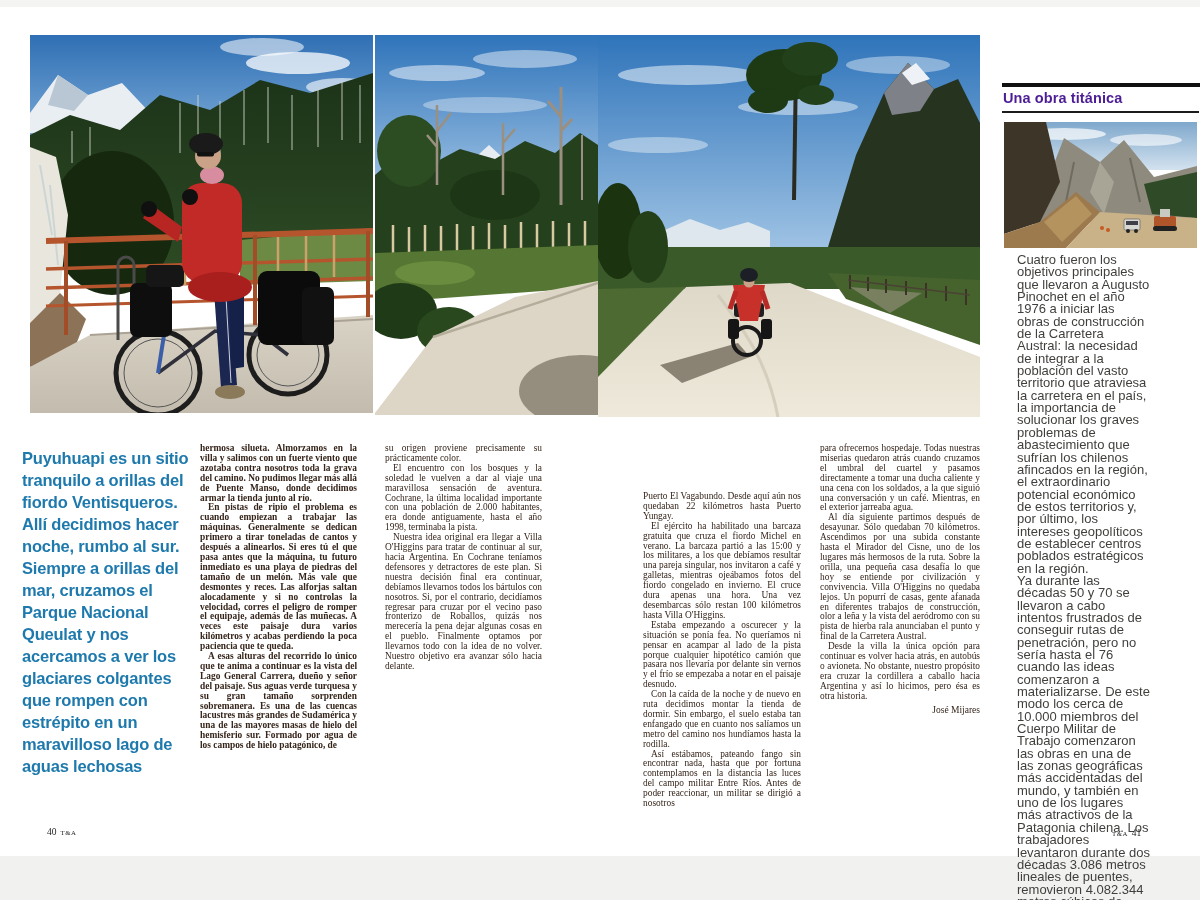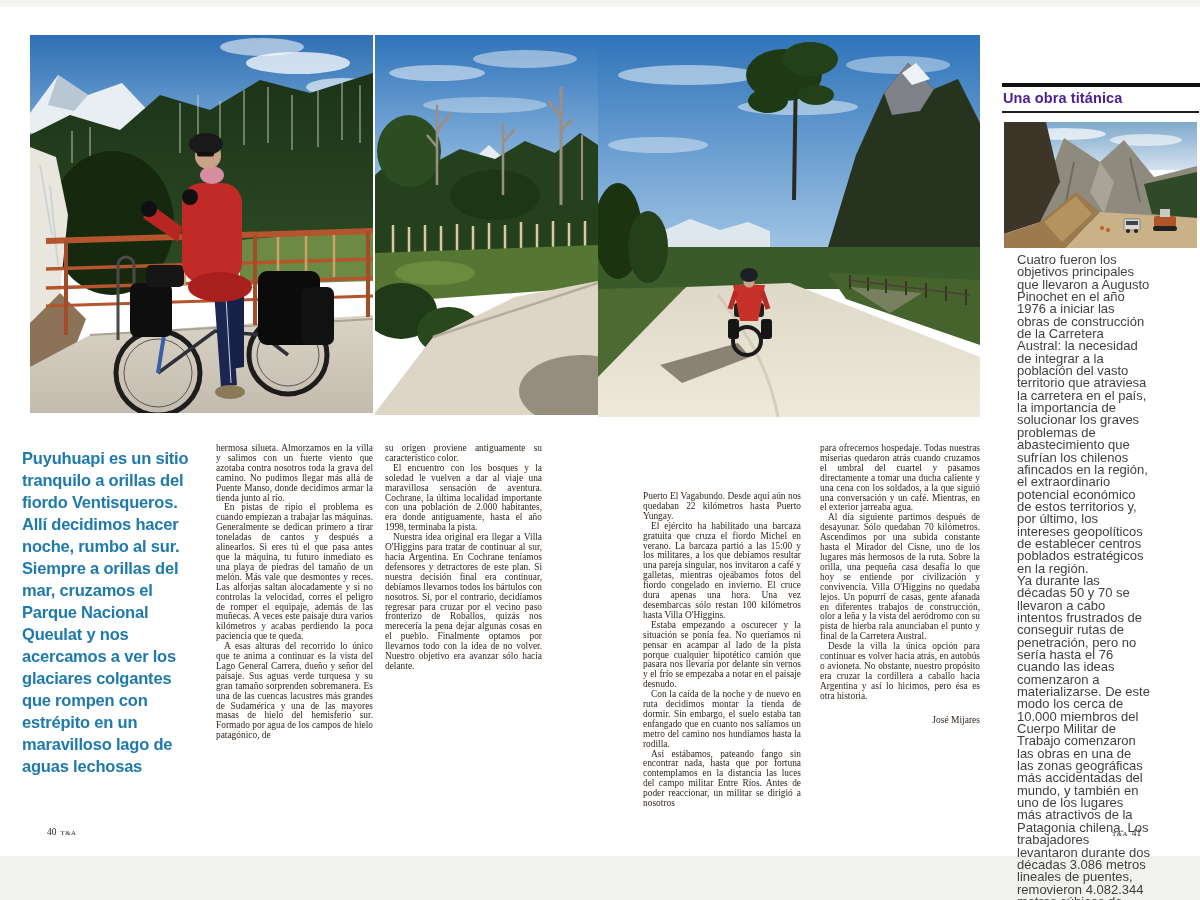--- a/index.html
+++ b/index.html
@@ -28,26 +28,26 @@
 
   
   .col{
     top:444px;width:157px;
     font-family:"Liberation Serif", serif;
     font-size:9.4px;line-height:9.9px;
     text-align:justify;color:#35241a;
   }
   .col p{margin:0;}
   .col p + p{text-indent:8px;}
-  #col1{left:216px;}
+  #col1{left:200px;font-weight:bold;}
   #col2{left:385px;}
   #col3{left:643px;width:158px;margin-top:48px;}
   #col4{left:820px;width:160px;}
   .byline{
-    margin-top:14px;text-align:right;font-size:9.5px;color:#35241a;
+    margin-top:4px;text-align:right;font-size:9.5px;color:#35241a;
   }
 
   
   .sb-rule-thick{left:1002px;top:83px;width:198px;height:4px;background:#101010;}
   .sb-title{
     left:1003px;top:90px;width:197px;
     font-family:"Liberation Sans", sans-serif;
     font-size:14.5px;font-weight:bold;color:#4c1d95;letter-spacing:0.1px;
   }
   .sb-rule-thin{left:1002px;top:111px;width:197px;height:2px;background:#1c1c1c;}
@@ -282,21 +282,21 @@
 </svg>
 
 <div class="abs pullquote">Puyuhuapi es un sitio tranquilo a orillas del fiordo Ventisqueros. Allí decidimos hacer noche, rumbo al sur. Siempre a orillas del mar, cruzamos el Parque Nacional Queulat y nos acercamos a ver los glaciares colgantes que rompen con estrépito en un maravilloso lago de aguas lechosas</div>
 
 <div id="col1" class="abs col">
     <p>hermosa silueta. Almorzamos en la villa y salimos con un fuerte viento que azotaba contra nosotros toda la grava del camino. No pudimos llegar más allá de Puente Manso, donde decidimos armar la tienda junto al río.</p>
     <p>En pistas de ripio el problema es cuando empiezan a trabajar las máquinas. Generalmente se dedican primero a tirar toneladas de cantos y después a alinearlos. Si eres tú el que pasa antes que la máquina, tu futuro inmediato es una playa de piedras del tamaño de un melón. Más vale que desmontes y reces. Las alforjas saltan alocadamente y si no controlas la velocidad, corres el peligro de romper el equipaje, además de las muñecas. A veces este paisaje dura varios kilómetros y acabas perdiendo la poca paciencia que te queda.</p>
     <p>A esas alturas del recorrido lo único que te anima a continuar es la vista del Lago General Carrera, dueño y señor del paisaje. Sus aguas verde turquesa y su gran tamaño sorprenden sobremanera. Es una de las cuencas lacustres más grandes de Sudamérica y una de las mayores masas de hielo del hemisferio sur. Formado por agua de los campos de hielo patagónico, de</p>
   </div>
 <div id="col2" class="abs col">
-    <p>su origen proviene antiguamente su característico color.</p>
+    <p>su origen proviene precisamente su prácticamente color.</p>
     <p>El encuentro con los bosques y la soledad le vuelven a dar al viaje una maravillosa sensación de aventura. Cochrane, la última localidad importante con una población de 2.000 habitantes, era donde antiguamente, hasta el año 1998, terminaba la pista.</p>
     <p>Nuestra idea original era llegar a Villa O'Higgins para tratar de continuar al sur, hacia Argentina. En Cochrane teníamos defensores y detractores de este plan. Si nuestra decisión final era continuar, debíamos llevarnos todos los bártulos con nosotros. Si, por el contrario, decidíamos regresar para cruzar por el vecino paso fronterizo de Roballos, quizás nos merecería la pena dejar algunas cosas en el pueblo. Finalmente optamos por llevarnos todo con la idea de no volver. Nuestro objetivo era avanzar sólo hacia delante.</p>
   </div>
 <div id="col3" class="abs col">
     <p>Puerto El Vagabundo. Desde aquí aún nos quedaban 22 kilómetros hasta Puerto Yungay.</p>
     <p>El ejército ha habilitado una barcaza gratuita que cruza el fiordo Michel en verano. La barcaza partió a las 15:00 y los militares, a los que debíamos resultar una pareja singular, nos invitaron a café y galletas, mientras ojeábamos fotos del fiordo congelado en invierno. El cruce dura apenas una hora. Una vez desembarcas sólo restan 100 kilómetros hasta Villa O'Higgins.</p>
     <p>Estaba empezando a oscurecer y la situación se ponía fea. No queríamos ni pensar en acampar al lado de la pista porque cualquier hipotético camión que pasara nos llevaría por delante sin vernos y el frío se empezaba a notar en el paisaje desnudo.</p>
     <p>Con la caída de la noche y de nuevo en ruta decidimos montar la tienda de dormir. Sin embargo, el suelo estaba tan enfangado que en cuanto nos salíamos un metro del camino nos hundíamos hasta la rodilla.</p>
     <p>Así estábamos, pateando fango sin encontrar nada, hasta que por fortuna contemplamos en la distancia las luces del campo militar Entre Ríos. Antes de poder reaccionar, un militar se dirigió a nosotros</p>
   </div>

